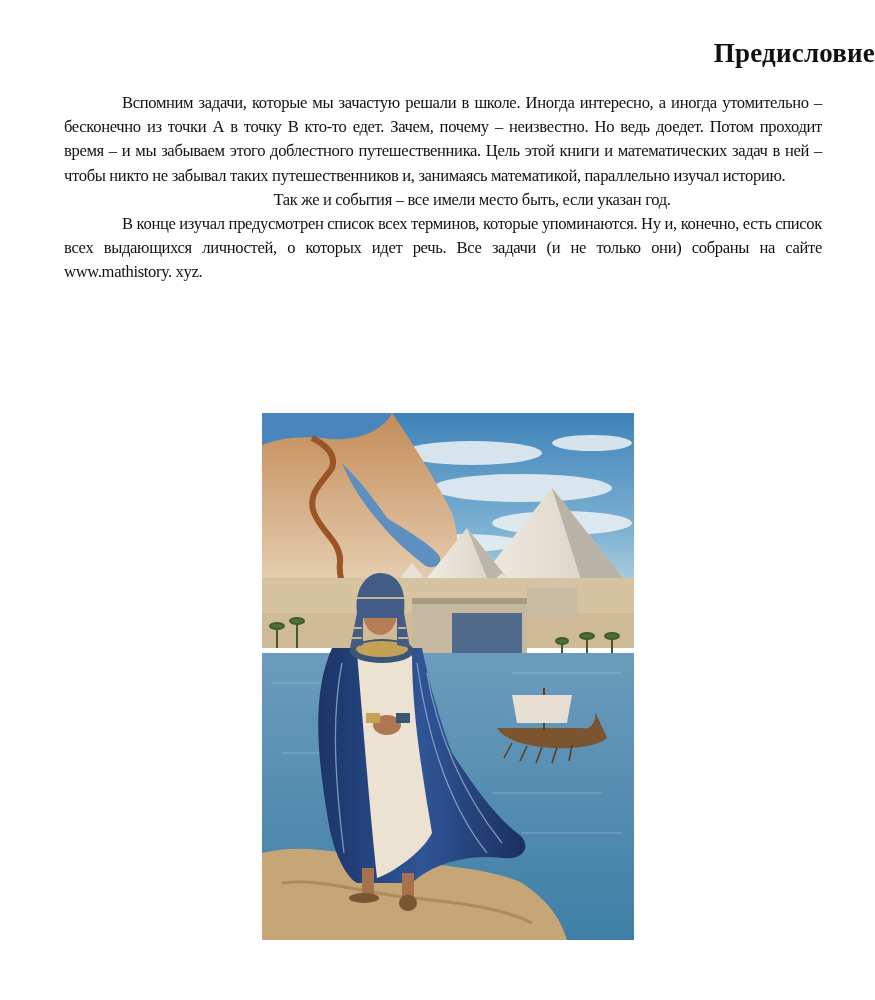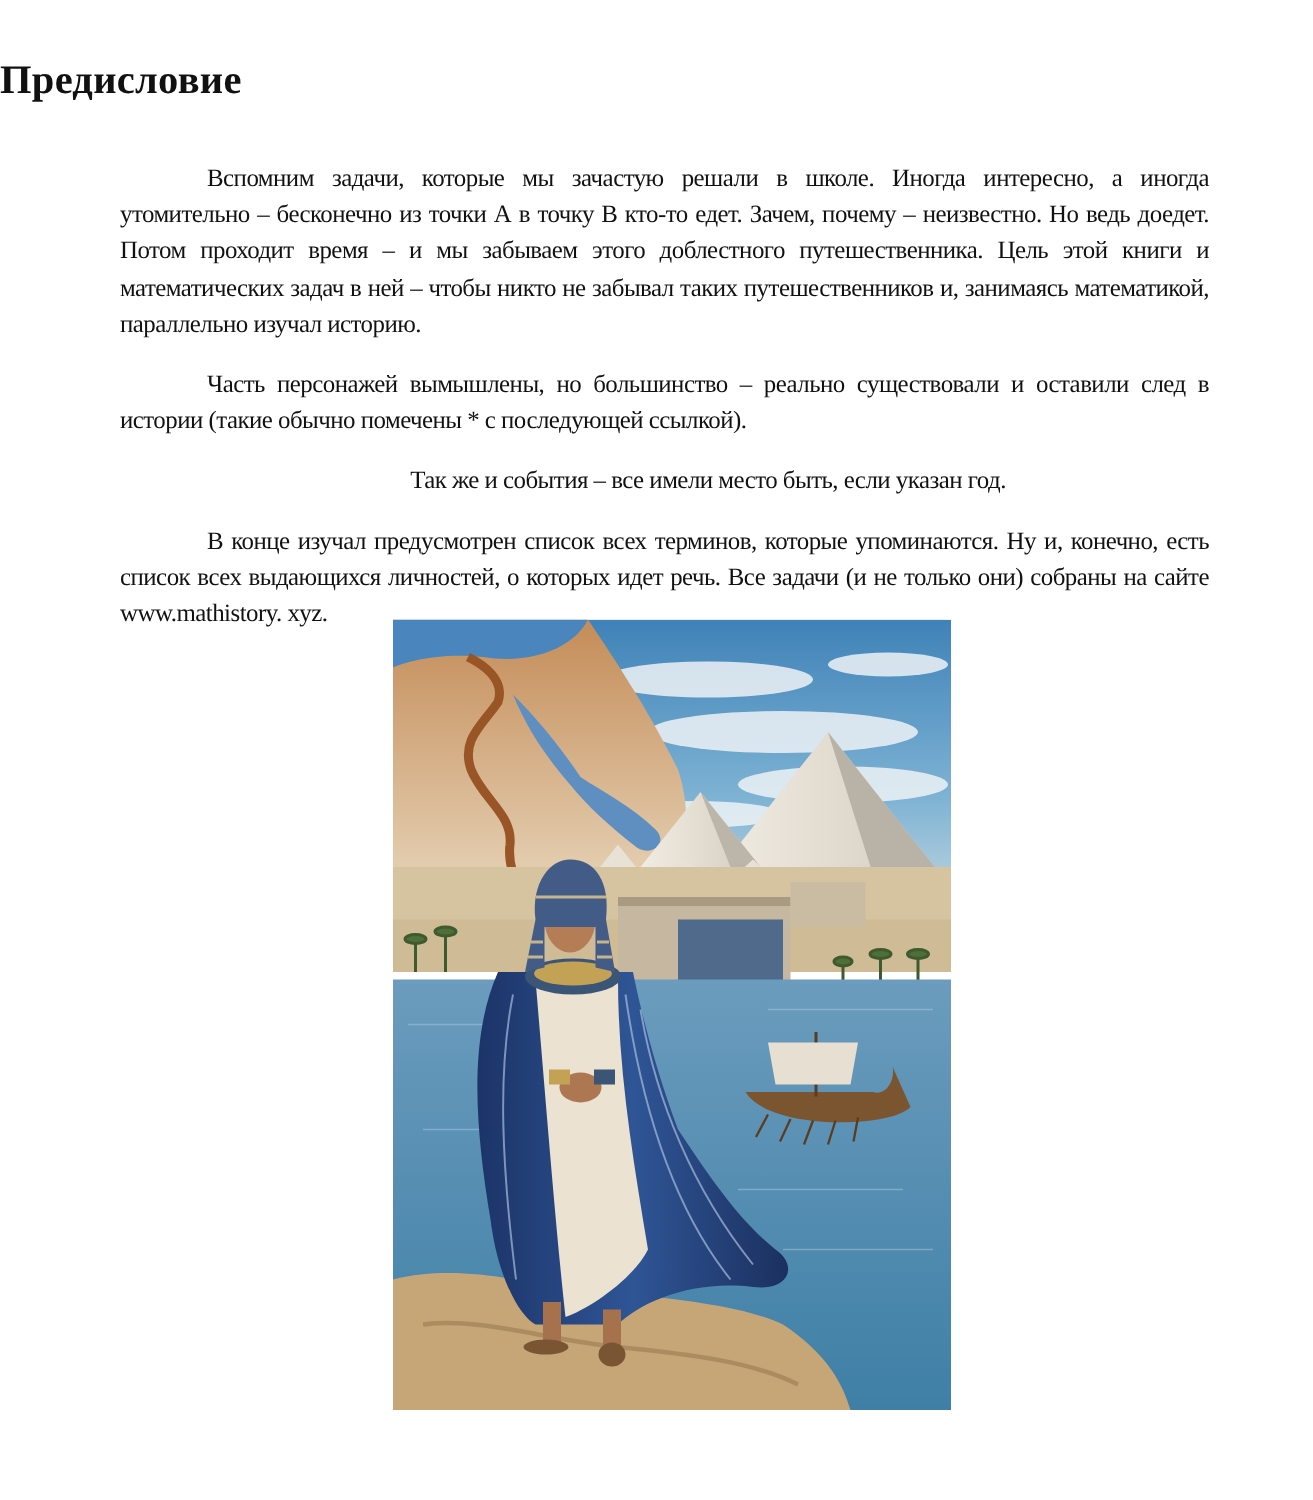--- a/index.html
+++ b/index.html
@@ -13,36 +13,36 @@
       position: relative;
       overflow: hidden;
       font-family: "Liberation Serif", "DejaVu Serif", serif;
       color: #111;
     }
     .page-title {
       position: absolute;
       top: 38px;
       left: 0;
       width: 875px;
-      text-align: left;
+      text-align: right;
       font-size: 27px;
       font-weight: bold;
       letter-spacing: 0.2px;
       margin: 0;
     }
     .body-text {
       position: absolute;
       top: 91px;
       left: 64px;
       width: 758px;
       font-size: 16.6px;
       line-height: 24.2px;
     }
     .body-text p {
-      margin: 16px;
+      margin: 0;
       text-indent: 58px;
       text-align: justify;
       letter-spacing: -0.35px;
     }
     .body-text p.last-left { text-align: center; }
     .figure {
       position: absolute;
       left: 262px;
       top: 413px;
       width: 372px;
@@ -51,21 +51,20 @@
     }
     .figure svg { display: block; }
   </style>
 </head>
 <body>
 
 <h1 class="page-title">Предисловие</h1>
 
 <div class="body-text">
   <p>Вспомним задачи, которые мы зачастую решали в школе. Иногда интересно, а иногда утомительно – бесконечно из точки А в точку В кто-то едет. Зачем, почему – неизвестно. Но ведь доедет. Потом проходит время – и мы забываем этого доблестного путешественника. Цель этой книги и математических задач в ней – чтобы никто не забывал таких путешественников и, занимаясь математикой, параллельно изучал историю.</p>
-  <p>Часть персонажей вымышлены, но большинство – реально существовали и оставили след в истории (такие обычно помечены * с последующей ссылкой).</p>
   <p class="last-left">Так же и события – все имели место быть, если указан год.</p>
   <p>В конце изучал предусмотрен список всех терминов, которые упоминаются. Ну и, конечно, есть список всех выдающихся личностей, о которых идет речь. Все задачи (и не только они) собраны на сайте www.mathistory. xyz.</p>
 </div>
 
 <div class="figure">
   <svg width="372" height="527" viewBox="0 0 372 527" xmlns="http://www.w3.org/2000/svg">
     <defs>
       <linearGradient id="skyG" x1="0" y1="0" x2="0" y2="1">
         <stop offset="0" stop-color="#3f82b8"></stop>
         <stop offset="0.6" stop-color="#7fb3d4"></stop>

